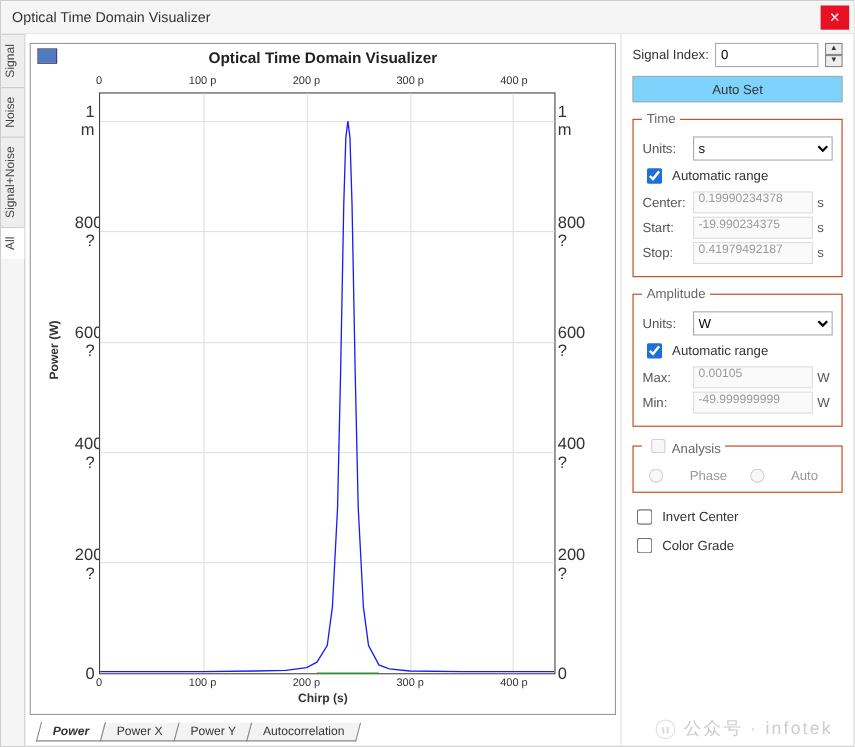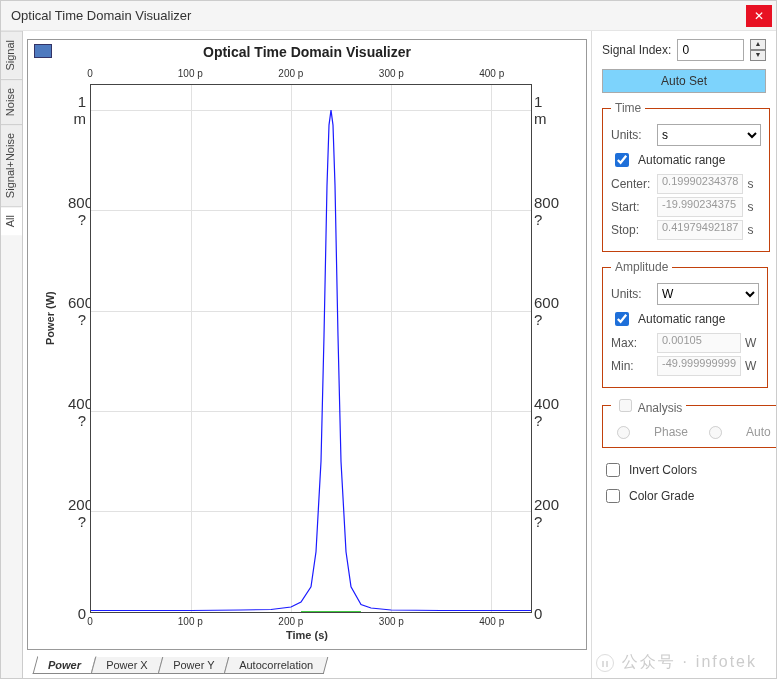--- a/index.html
+++ b/index.html
@@ -139,21 +139,21 @@
     border-top: none;
     background: #f3f3f3;
     margin-right: -1px;
     cursor: pointer;
     transform: skewX(-15deg);
   }
   .htab > span { display:inline-block; transform: skewX(15deg); }
   .htab.active { background: #fff; font-weight: bold; font-style: italic; border-top: 1px solid #fff;}
   
   .rpanel {
-    width: 185px;
+    width: 212px;
     border-left: 1px solid #ddd;
     padding: 8px 10px;
     display: flex;
     flex-direction: column;
     gap: 8px;
     font-size: 12px;
     color: #333;
     overflow: hidden;
   }
   .row { display: flex; align-items: center; gap: 6px; }
@@ -295,21 +295,21 @@
         <div class="tick-y" style="bottom:calc(36px + (100% - 80px)*0.95)">1 m</div>
 
         <div class="tick-yr" style="bottom:36px">0</div>
         <div class="tick-yr" style="bottom:calc(36px + (100% - 80px)*0.19)">200 ?</div>
         <div class="tick-yr" style="bottom:calc(36px + (100% - 80px)*0.38)">400 ?</div>
         <div class="tick-yr" style="bottom:calc(36px + (100% - 80px)*0.57)">600 ?</div>
         <div class="tick-yr" style="bottom:calc(36px + (100% - 80px)*0.76)">800 ?</div>
         <div class="tick-yr" style="bottom:calc(36px + (100% - 80px)*0.95)">1 m</div>
 
         <div class="axis-y-label">Power (W)</div>
-        <div class="axis-x-label">Time (s)</div>
+        <div class="axis-x-label">Chirp (s)</div>
 
         <div class="plot-area">
 
           <div class="grid-v" style="left:22.7%"></div>
           <div class="grid-v" style="left:45.45%"></div>
           <div class="grid-v" style="left:68.18%"></div>
           <div class="grid-v" style="left:90.9%"></div>
 
           <div class="grid-h" style="bottom:19%"></div>
           <div class="grid-h" style="bottom:38%"></div>
@@ -404,21 +404,21 @@
         <div class="radio-row">
           <input type="radio" disabled="" style="">
           <label>Phase</label>
           <input type="radio" disabled="" style="">
           <label>Auto</label>
         </div>
       </fieldset>
 
       <div class="chk">
         <input type="checkbox" style="">
-        <span>Invert Colors</span>
+        <span>Invert Center</span>
       </div>
       <div class="chk" style="margin-top:-6px">
         <input type="checkbox" style="">
         <span>Color Grade</span>
       </div>
     </div>
   </div>
 
   <div class="watermark">
     <div class="wm-icon"></div>

